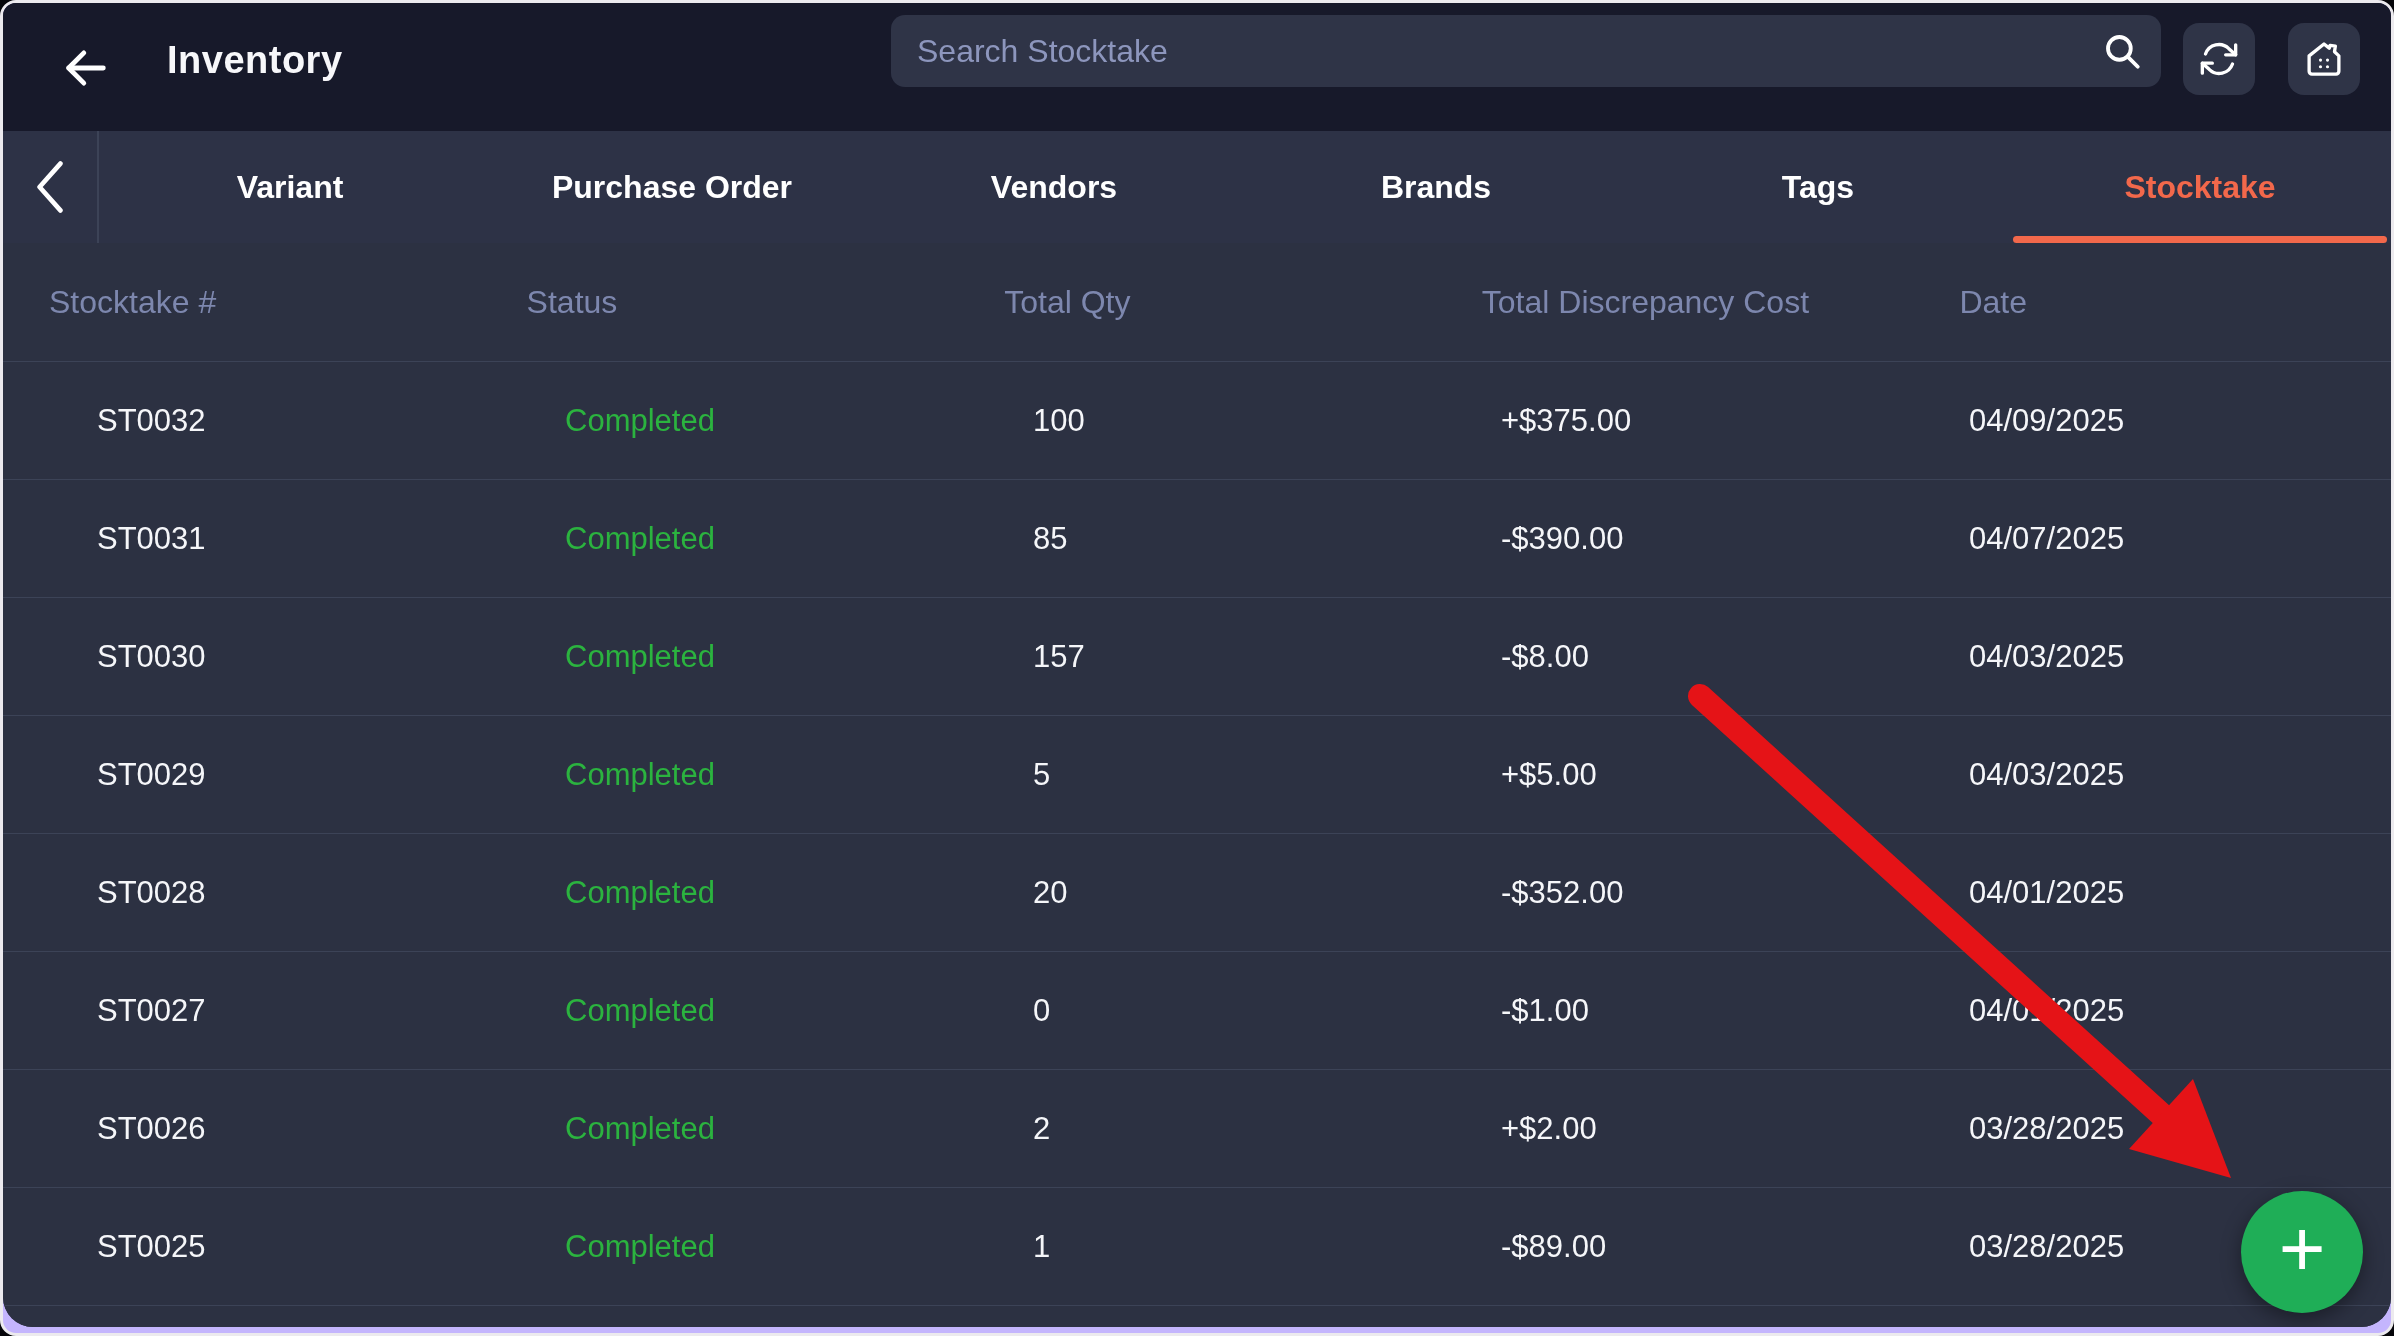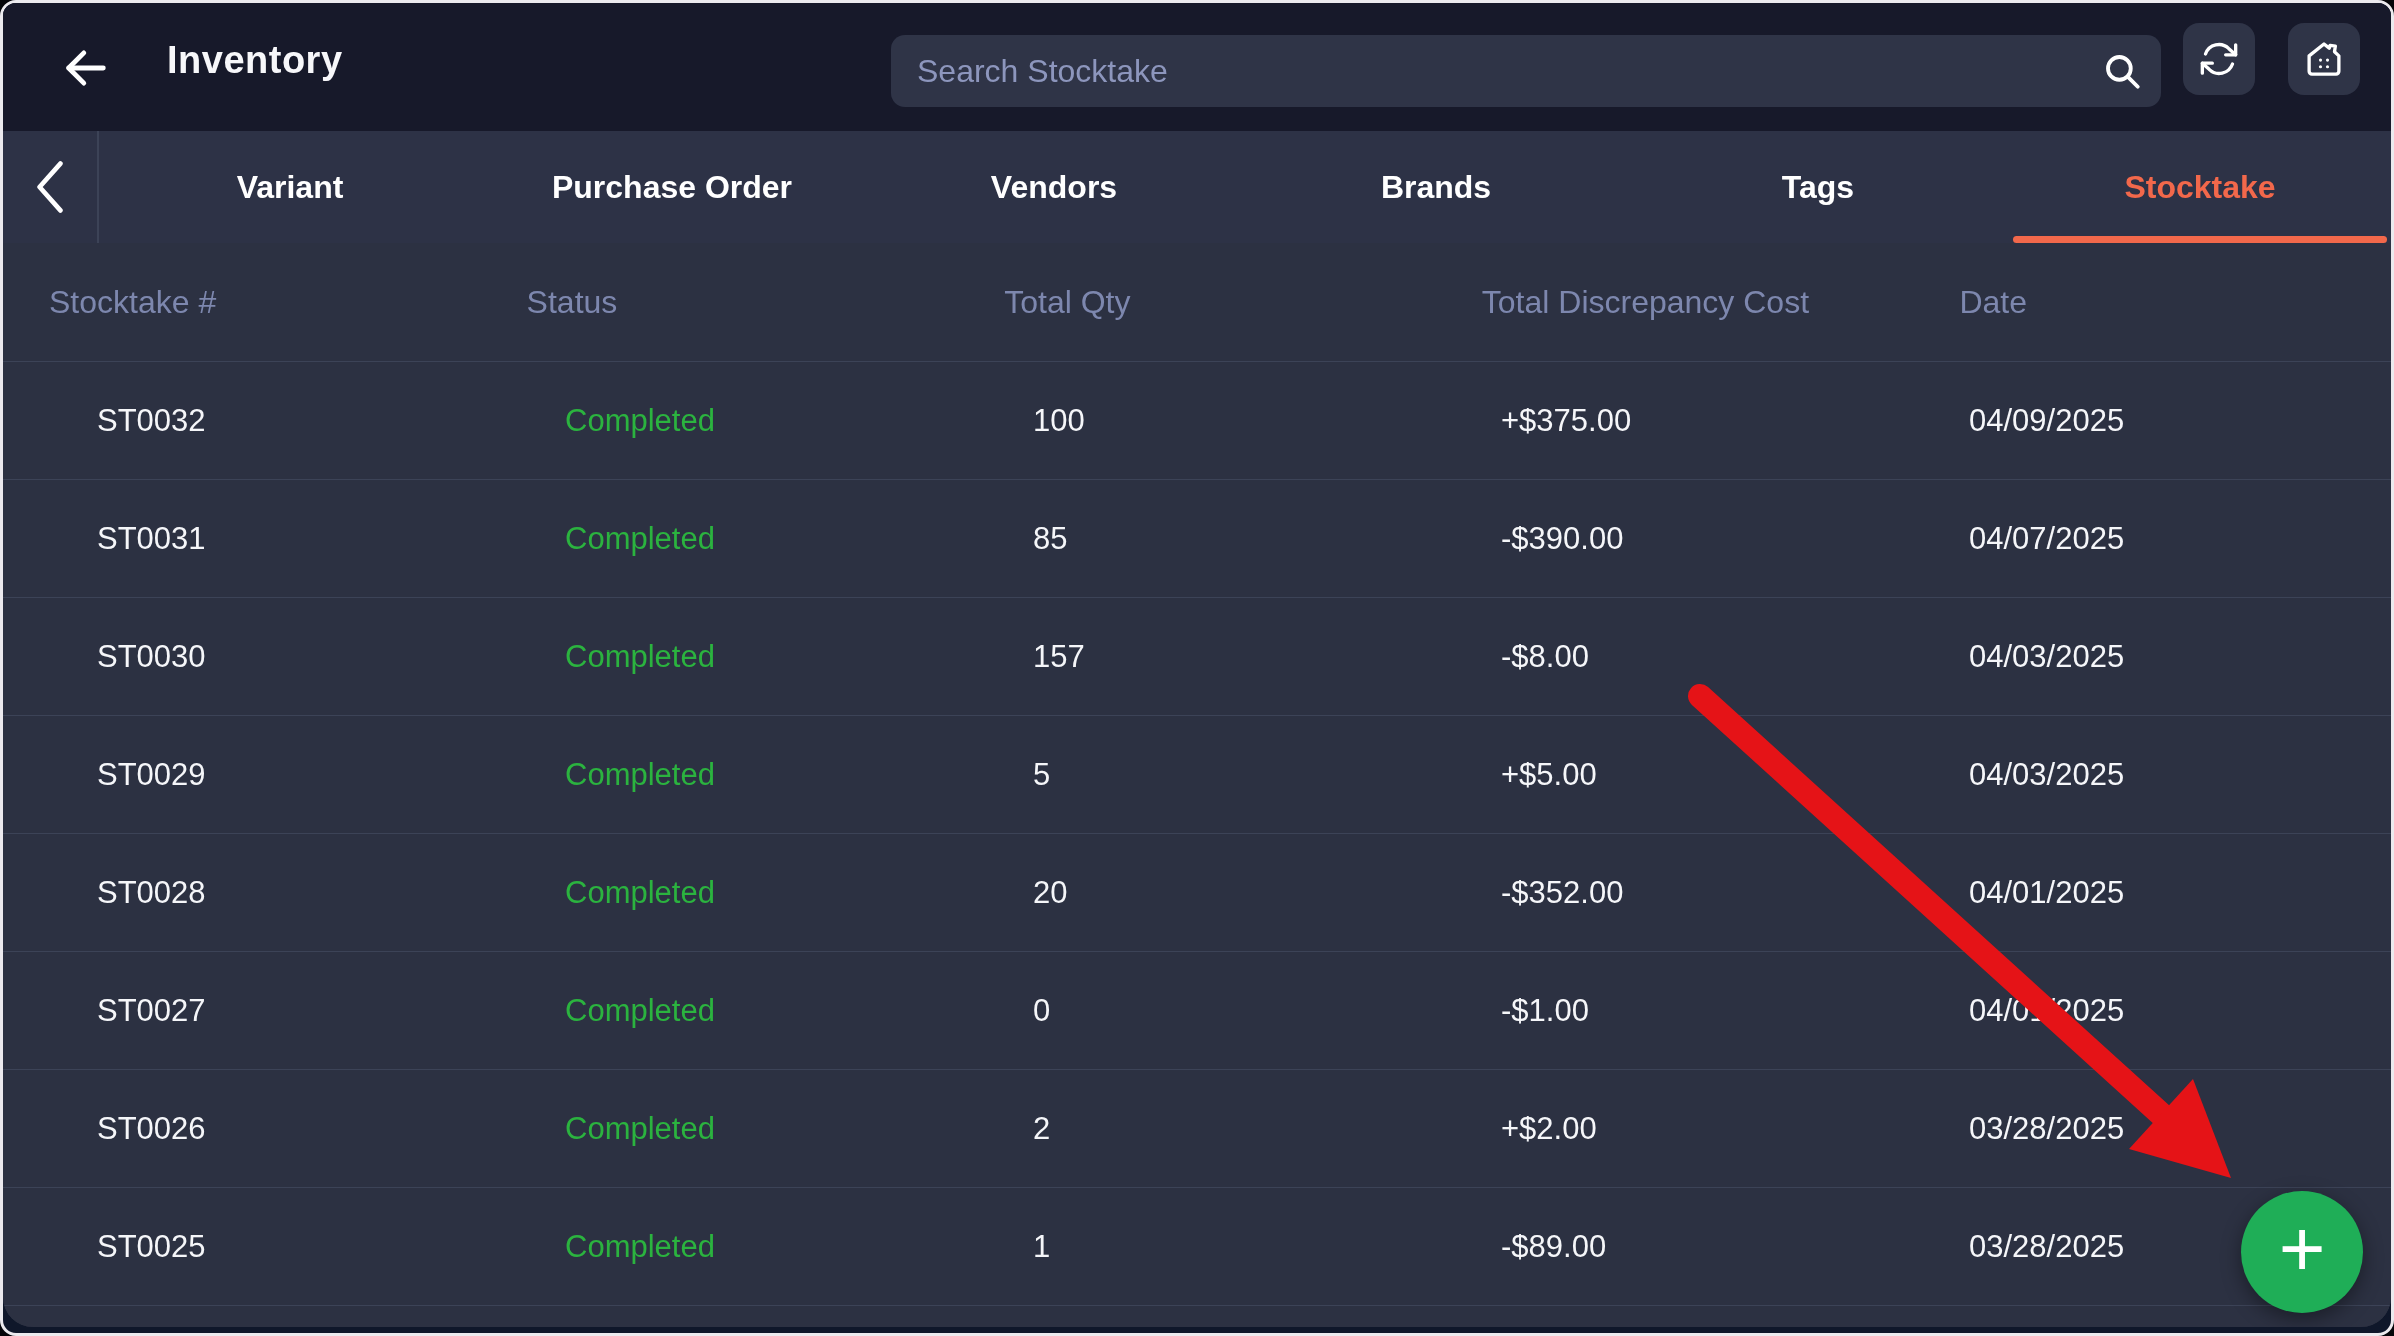--- a/index.html
+++ b/index.html
@@ -1,35 +1,35 @@
 <!DOCTYPE html>
 <html><head>
 <meta charset="utf-8">
 <style>
   * { margin:0; padding:0; box-sizing:border-box; }
   html,body { width:2394px; height:1336px; background:#050509; font-family:"Liberation Sans","DejaVu Sans",sans-serif; }
 
   .frame {
     position:absolute; inset:0;
     border:3px solid #eceaee; border-radius:16px;
-    background:#0f172a; overflow:hidden;
+    background:#c4b5fd; overflow:hidden;
   }
   .app {
     position:relative; width:100%; height:1324px;
     border-radius:0 0 30px 30px; overflow:hidden;
     background:#2c3142; display:flex; flex-direction:column;
   }
 
   
   .topbar { position:relative; height:128px; background:#17192a; flex:0 0 auto; }
   .back-btn { position:absolute; left:48px; top:30px; width:70px; height:70px;
     display:flex; align-items:center; justify-content:center; cursor:pointer; }
   .page-title { position:absolute; left:164px; top:36px; color:#f7f7fa;
     font-size:38px; font-weight:600; letter-spacing:.5px; }
-  .searchbar { position:absolute; left:888px; top:32px; width:1270px; height:72px;
+  .searchbar { position:absolute; left:888px; top:12px; width:1270px; height:72px;
     background:#2f3447; border-radius:14px; display:flex; align-items:center; padding:0 18px 0 26px; }
   .searchbar input { flex:1; background:transparent; border:none; outline:none;
     color:#e8eaf2; font-size:32px; font-family:inherit; }
   .searchbar input::placeholder { color:#8d96bd; opacity:1; }
   .icon-btn { position:absolute; top:20px; width:72px; height:72px; background:#2f3447;
     border-radius:16px; display:flex; align-items:center; justify-content:center; cursor:pointer; }
   .refresh-btn { left:2180px; }
   .home-btn { left:2285px; }
 
   

